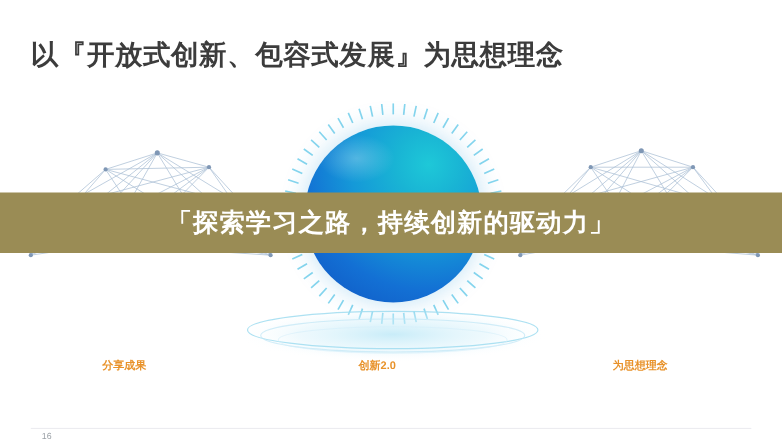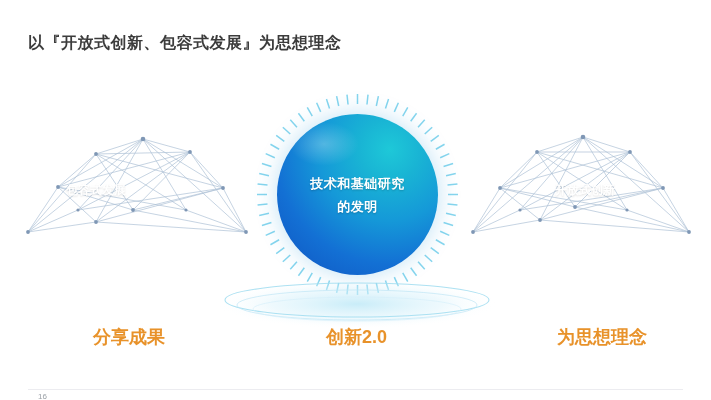--- a/index.html
+++ b/index.html
@@ -17,21 +17,21 @@
     height: 400px;
     overflow: hidden;
     background: #ffffff;
   }
 
   
   #slide-title {
     position: absolute;
     left: 28px;
     top: 33px;
-    font-size: 16px;
+    font-size: 25px;
     font-weight: bold;
     color: #3c3c3c;
     letter-spacing: 0.5px;
     white-space: nowrap;
     z-index: 4;
   }
 
   
   .mesh {
     position: absolute;
@@ -110,21 +110,21 @@
     white-space: nowrap;
     text-shadow: 0 1px 2px rgba(0,0,0,0.12);
   }
   #label-left  { left: 66px;  top: 182px; }
   #label-right { left: 555px; top: 182px; }
 
   
   .bottom-label {
     position: absolute;
     z-index: 3;
-    font-size: 18px;
+    font-size: 10px;
     font-weight: bold;
     color: #e8922a;
     white-space: nowrap;
   }
   #bottom-label-1 { left: 93px;  top: 325px; }
   #bottom-label-2 { left: 326px; top: 325px; }
   #bottom-label-3 { left: 557px; top: 325px; }
 
   
   #caption-band {
@@ -313,17 +313,20 @@
     <ellipse cx="142" cy="31" rx="104" ry="12" fill="none" stroke="#d4eefa" stroke-width="1" opacity="0.6"></ellipse>
   </svg>
 
   <div class="side-label" id="label-left">包容式发展</div>
   <div class="side-label" id="label-right">开放式创新</div>
 
   <div class="bottom-label" id="bottom-label-1">分享成果</div>
   <div class="bottom-label" id="bottom-label-2">创新2.0</div>
   <div class="bottom-label" id="bottom-label-3">为思想理念</div>
 
+  <div id="caption-band">
+    <div id="caption-text">「探索学习之路，持续创新的驱动力」</div>
+  </div>
 
   <div id="page-number">16</div>
   <div id="footer-rule"></div>
 
 </div>
 
 </body></html>

